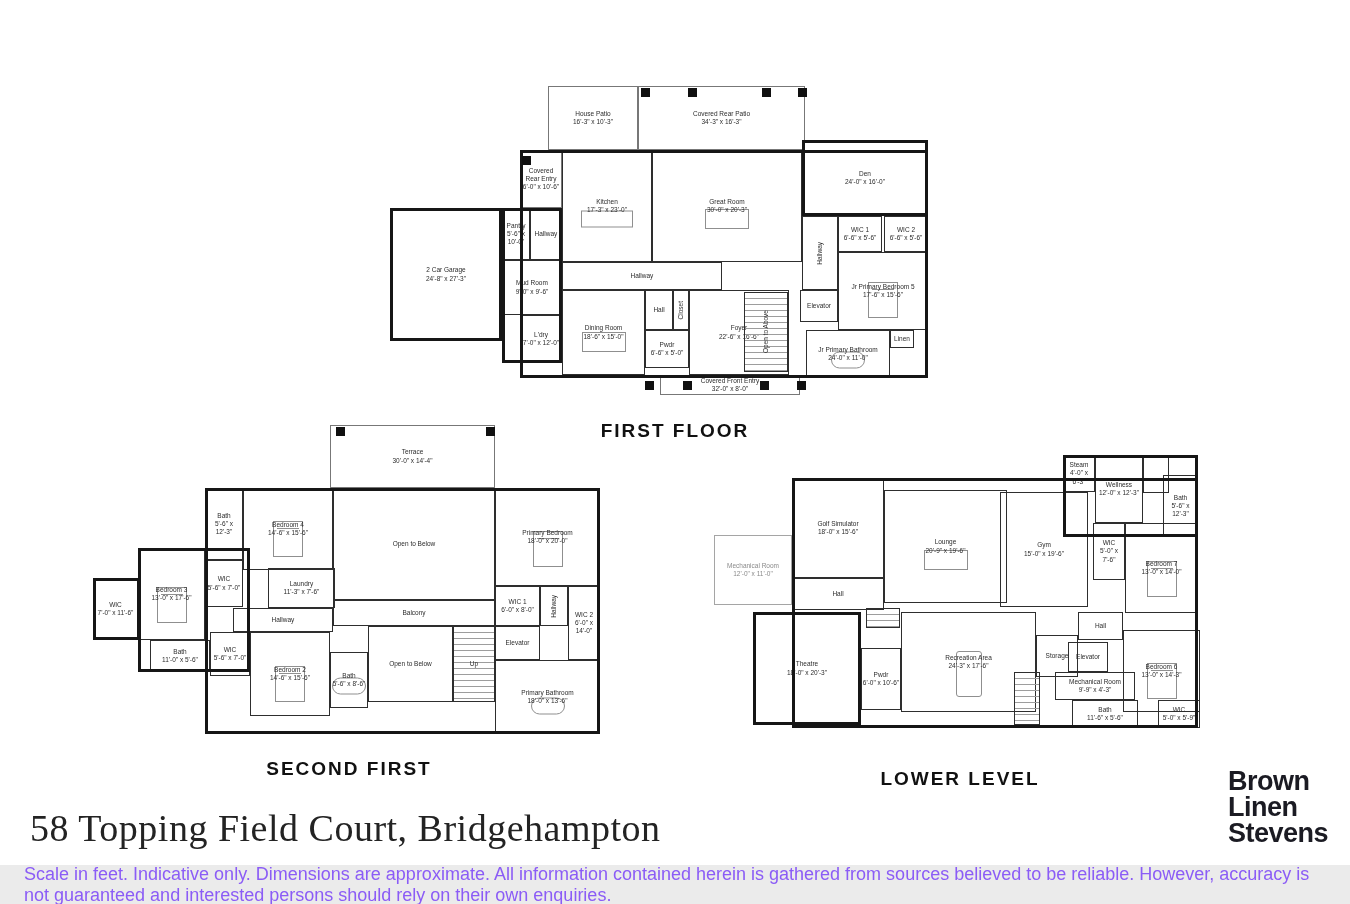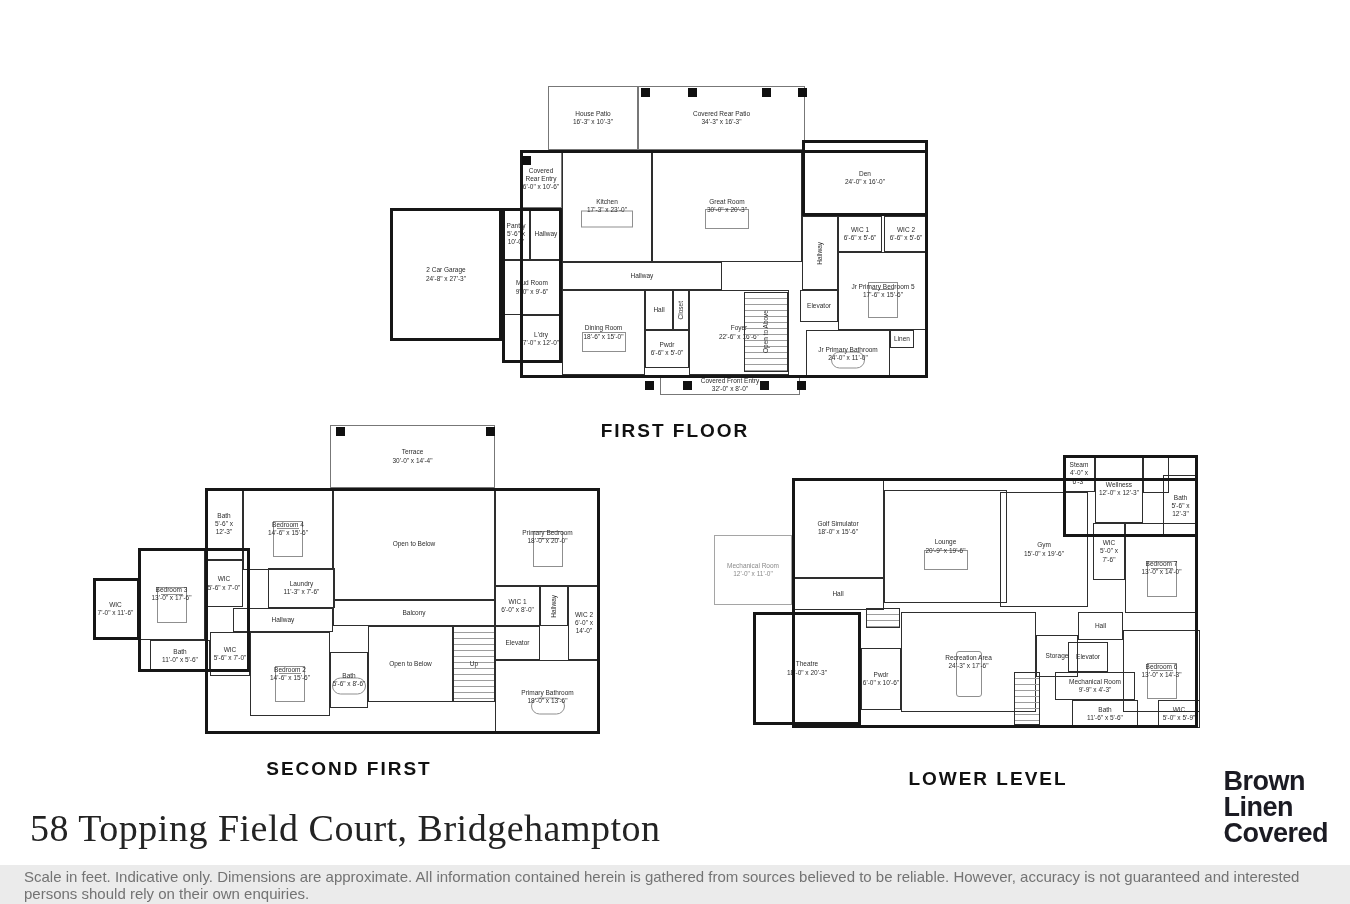--- a/index.html
+++ b/index.html
@@ -21,21 +21,21 @@
   .furn.table{width:44px;height:20px}
   .furn.island{width:52px;height:17px}
   .furn.tub{width:34px;height:17px;border-radius:9px}
   .furn.pool{width:26px;height:46px;border-radius:3px}
   .furn.stairs{left:0;top:0;transform:none;width:100%;height:100%;border:none;background:repeating-linear-gradient(to bottom,transparent 0 5px,#9d9d9d 5px 6px)}
   .floor-title{position:absolute;transform:translateX(-50%);font-weight:bold;font-size:19px;letter-spacing:2px;color:#111;white-space:nowrap;z-index:5}
   .addr{position:absolute;left:30px;top:806px;font-family:"Liberation Serif","DejaVu Serif",serif;font-size:38px;color:#232323;letter-spacing:.5px;z-index:6}
   .logo{position:absolute;right:22px;top:768px;font-weight:bold;font-size:27px;line-height:.97;letter-spacing:-.5px;color:#1b1b23;z-index:6}
   .logo span{display:block}
   .disclaimer-bar{position:absolute;left:0;right:0;bottom:0;height:39px;background:#ebebeb;display:flex;align-items:center;padding:0 24px;z-index:6}
-  .disclaimer-bar .txt{font-size:15px;color:#737373}
+  .disclaimer-bar .txt{font-size:18px;color:#8b5cf6}
 </style>
 </head>
 <body>
 
 <div id="canvas">
     <div class="room thin" style="left: 548px; top: 86px; width: 90px; height: 64px;">
       <div class="room-label">
         <span class="nm">House Patio</span>
         <span class="dm">16'-3" x 10'-3"</span>
       </div>
@@ -463,26 +463,26 @@
         <span class="nm">WIC</span>
         <span class="dm">5'-0" x 5'-9"</span>
       </div>
     </div>
     <div class="room" style="left: 1014px; top: 672px; width: 26px; height: 53px;">
       <div class="furn stairs"></div>
     </div>
     <div class="wall" style="left: 792px; top: 478px; width: 406px; height: 250px;"></div>
     <div class="wall" style="left: 753px; top: 612px; width: 108px; height: 113px;"></div>
     <div class="wall" style="left: 1063px; top: 455px; width: 135px; height: 82px;"></div>
-    <div class="floor-title" style="left: 988px; top: 768px;">LOWER LEVEL</div>
+    <div class="floor-title" style="left: 960px; top: 768px;">LOWER LEVEL</div>
   </div>
 
 <div class="addr">58 Topping Field Court, Bridgehampton</div>
 
 <div class="logo">
   <span>Brown</span>
   <span>Linen</span>
-  <span>Covered</span>
+  <span>Stevens</span>
 </div>
 
 <div class="disclaimer-bar">
   <span class="txt">Scale in feet. Indicative only. Dimensions are approximate. All information contained herein is gathered from sources believed to be reliable. However, accuracy is not guaranteed and interested persons should rely on their own enquiries.</span>
 </div>
 
 </body></html>

